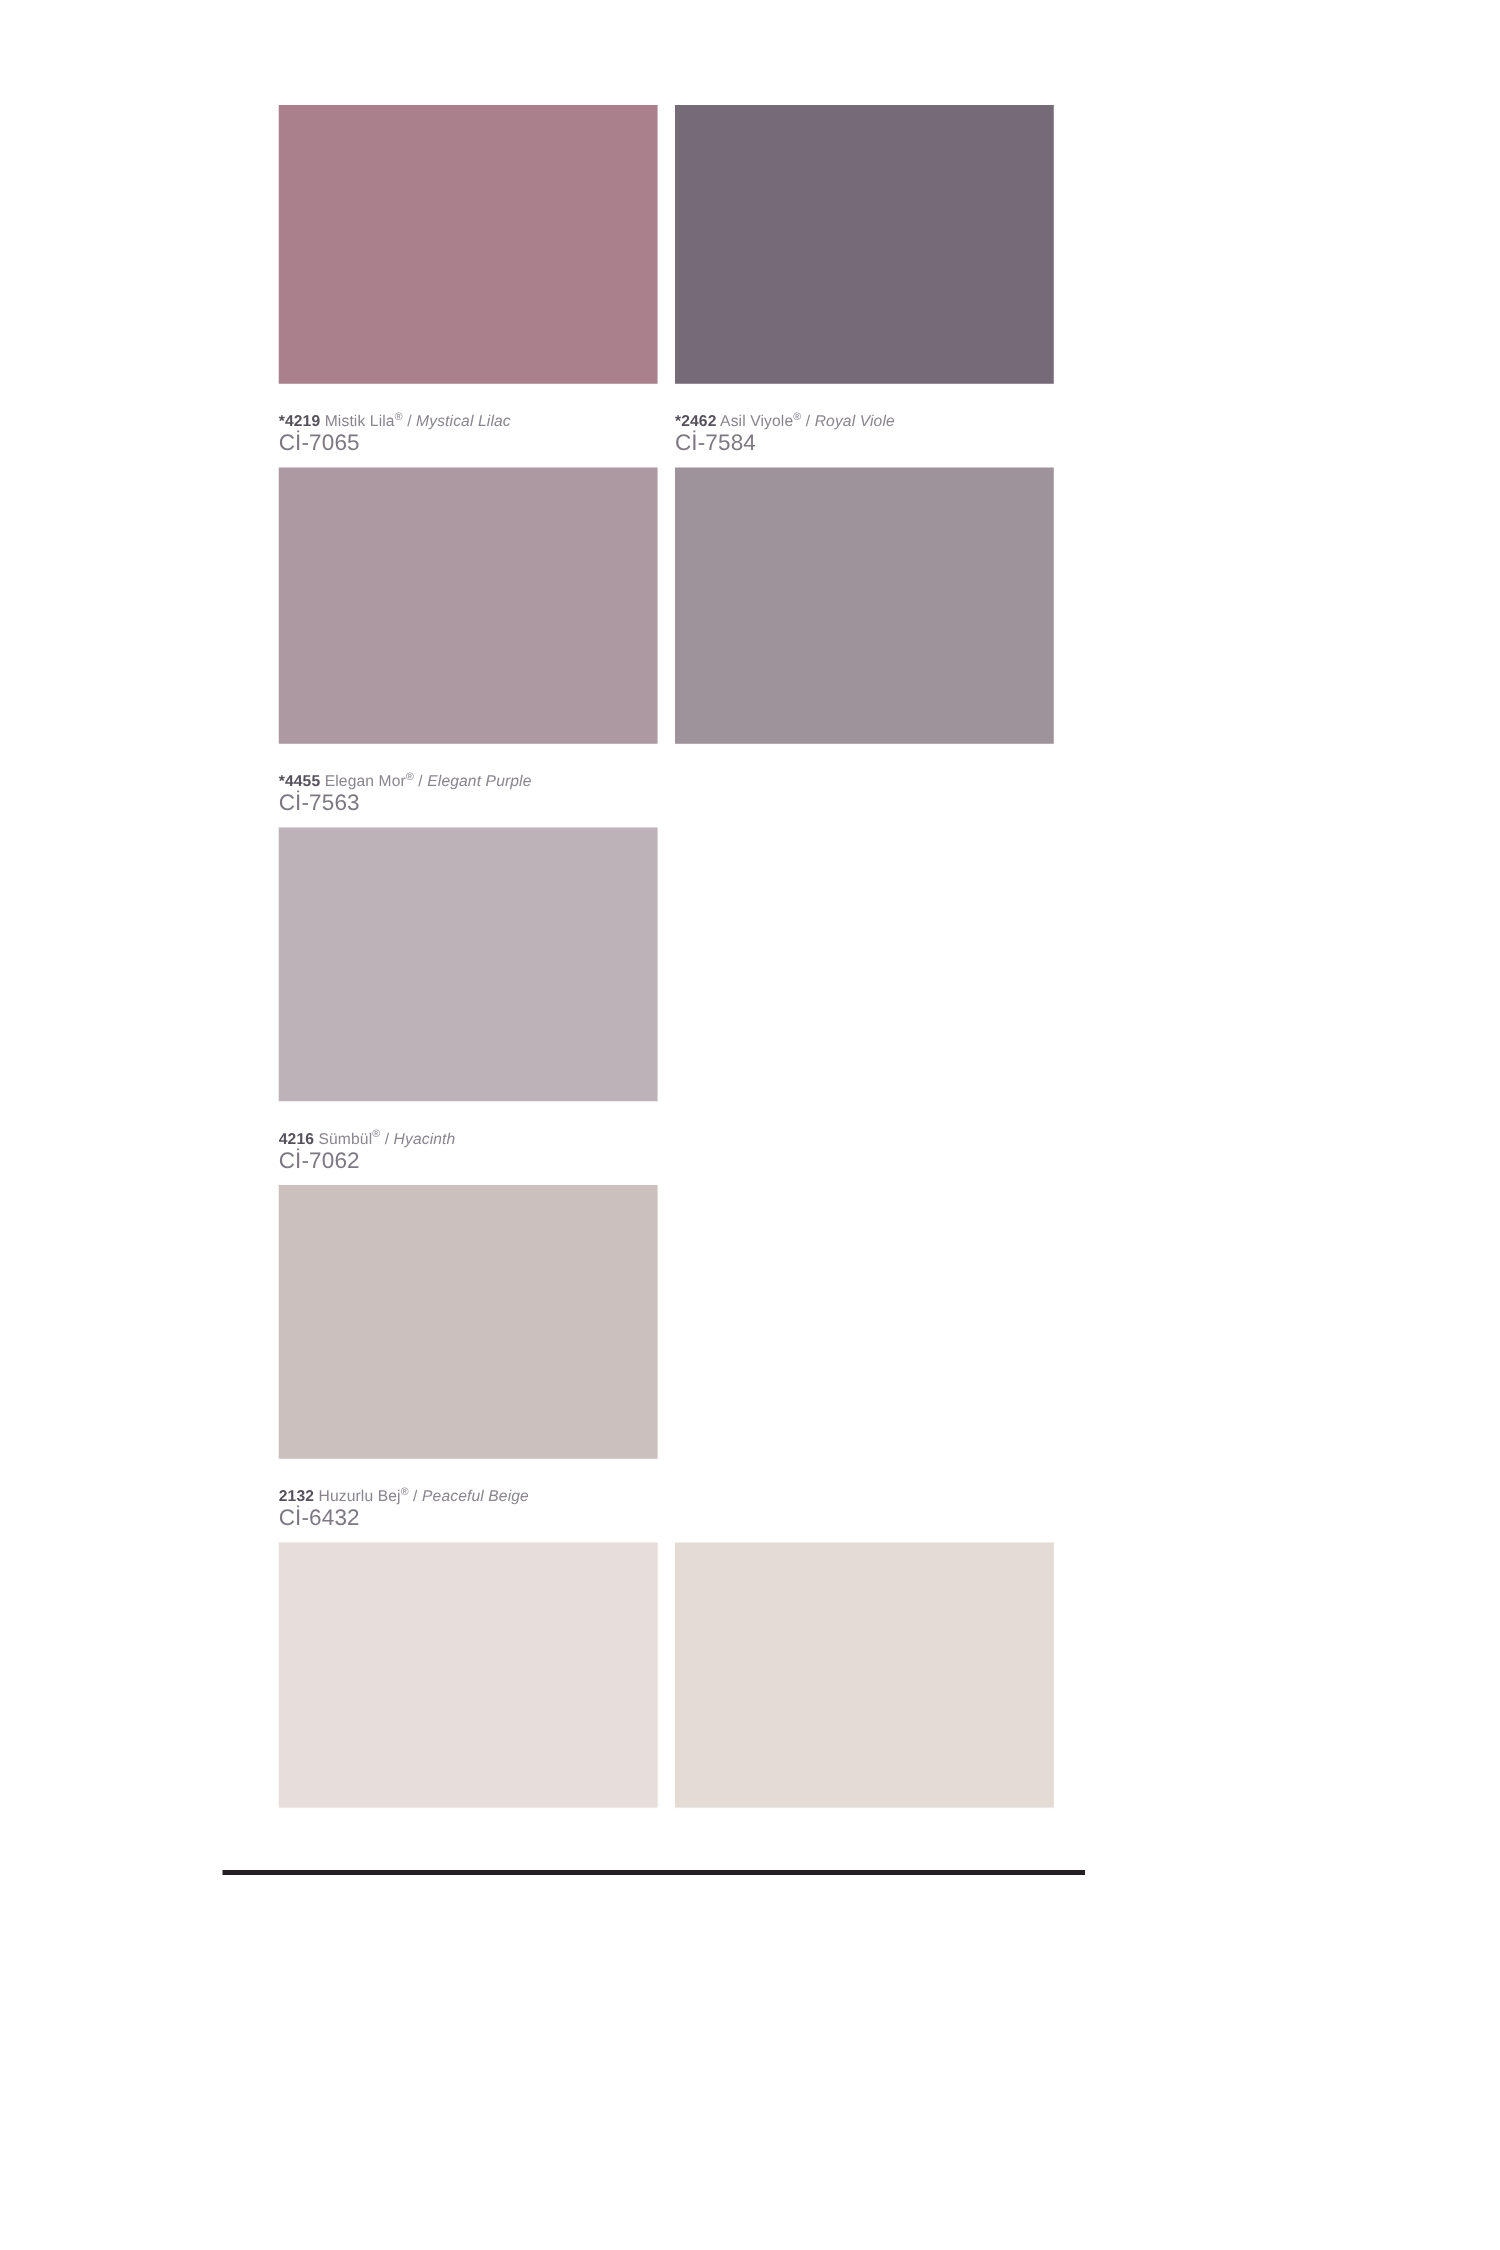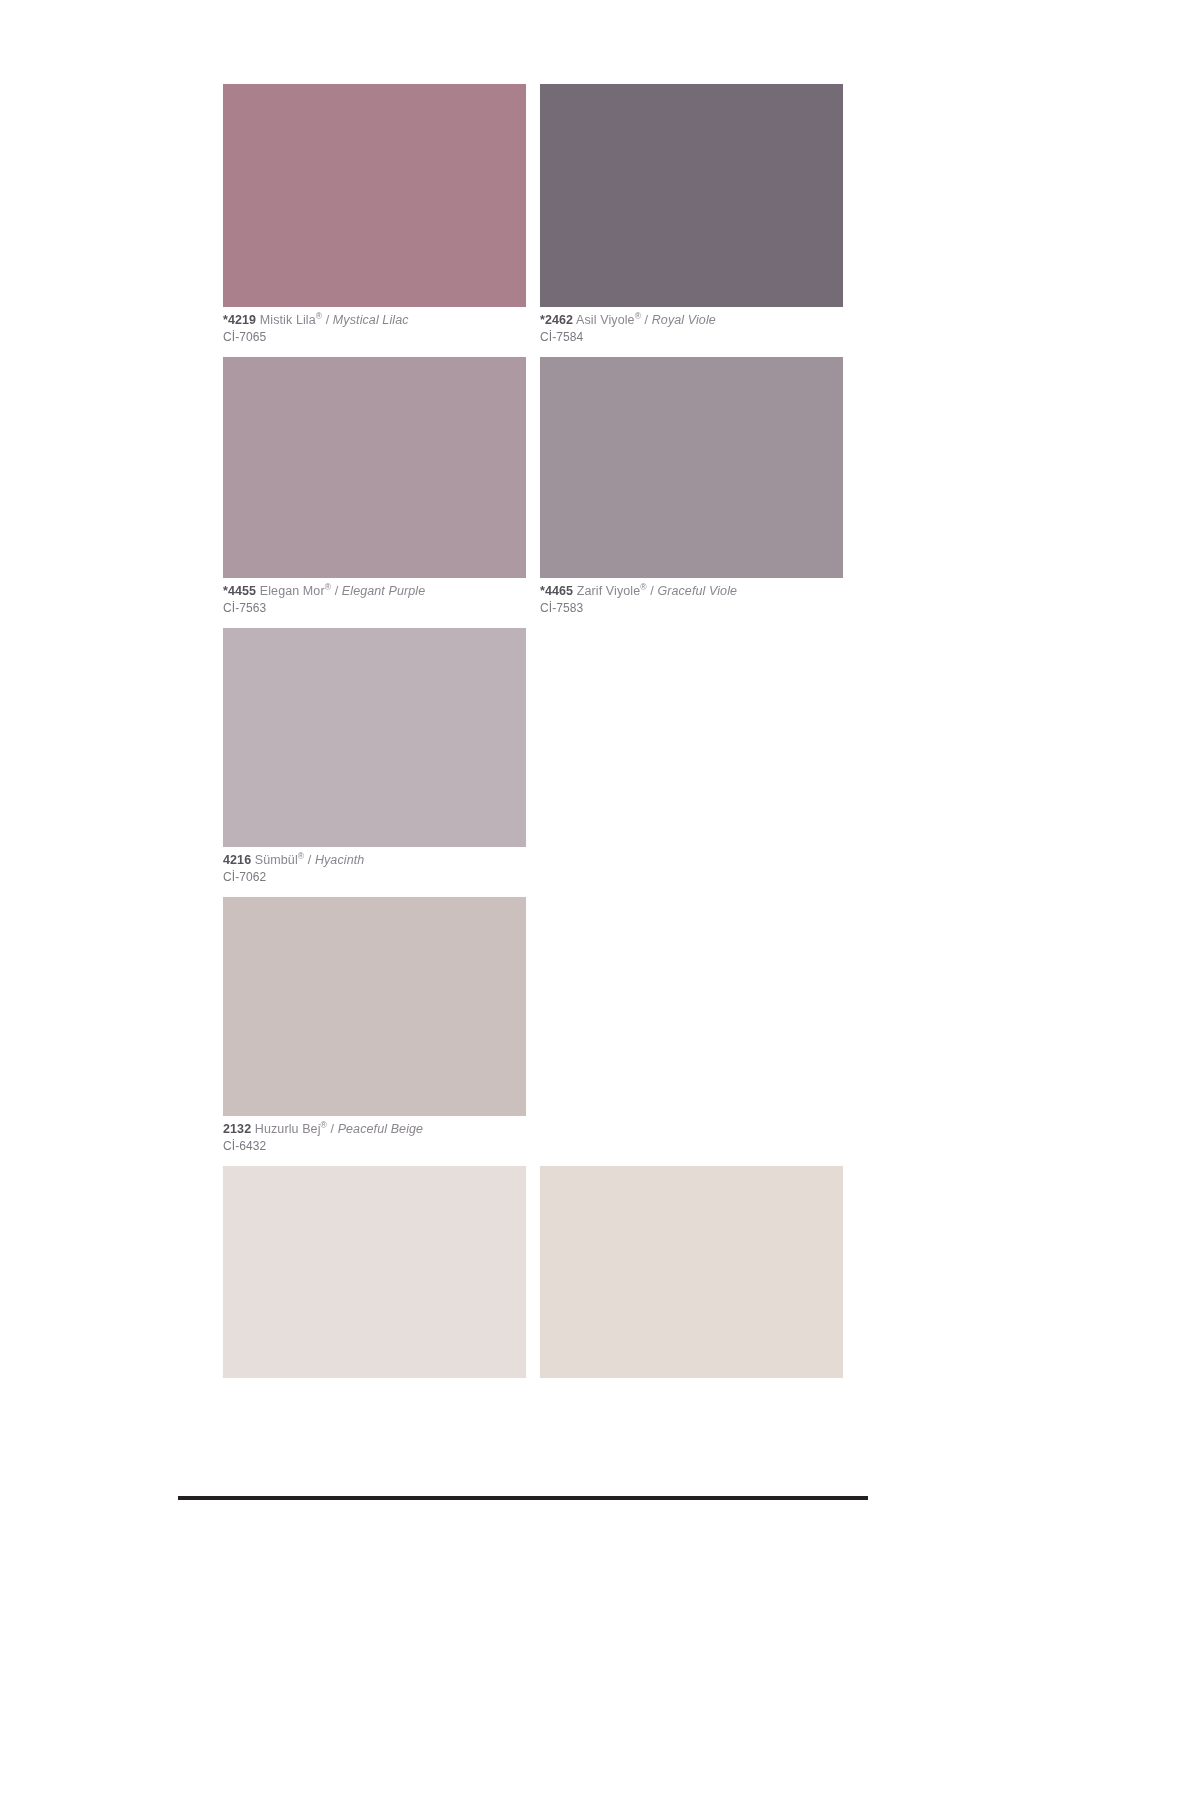--- a/index.html
+++ b/index.html
@@ -52,21 +52,21 @@
   }
 
   
   .row-1 .swatch-chip { height: 223px; }
   .row-2 .swatch-chip { height: 221px; }
   .row-3 .swatch-chip { height: 219px; }
   .row-4 .swatch-chip { height: 219px; }
   .row-5 .swatch-chip { height: 212px; }
 
   .swatch-caption {
-    padding-top: 5px;
+    padding-top: 22px;
     padding-bottom: 12px;
     color: #86818a;
     font-size: 12.5px;
     line-height: 16.5px;
     letter-spacing: 0.1px;
     white-space: nowrap;
   }
 
   .caption-line-1 {
     display: block;
@@ -93,21 +93,21 @@
   }
 
   .caption-name-en {
     font-style: italic;
     color: #8a858e;
   }
 
   .caption-line-2 {
     display: block;
     color: #7d7882;
-    font-size: 12px;
+    font-size: 18px;
     letter-spacing: 0.1px;
   }
 
   
   #page-bottom-rule {
     position: absolute;
     left: 178px;
     top: 1496px;
     width: 690px;
     height: 4px;
@@ -141,24 +141,20 @@
     <div class="swatch-row row-2">
       <div class="swatch-cell">
         <div class="swatch-chip" style="background-color: rgb(172, 153, 162);"></div>
         <div class="swatch-caption">
           <span class="caption-line-1"><span class="caption-code">*4455</span> <span class="caption-name-tr">Elegan Mor</span><span class="caption-reg">®</span> <span class="caption-sep">/</span> <span class="caption-name-en">Elegant Purple</span></span>
           <span class="caption-line-2">Cİ-7563</span>
         </div>
       </div>
       <div class="swatch-cell">
         <div class="swatch-chip" style="background-color: rgb(158, 147, 154);"></div>
-        <div class="swatch-caption">
-          <span class="caption-line-1"><span class="caption-code">*4465</span> <span class="caption-name-tr">Zarif Viyole</span><span class="caption-reg">®</span> <span class="caption-sep">/</span> <span class="caption-name-en">Graceful Viole</span></span>
-          <span class="caption-line-2">Cİ-7583</span>
-        </div>
       </div>
     </div>
 
     <div class="swatch-row row-3">
       <div class="swatch-cell">
         <div class="swatch-chip" style="background-color: rgb(188, 178, 184);"></div>
         <div class="swatch-caption">
           <span class="caption-line-1"><span class="caption-code">4216</span> <span class="caption-name-tr">Sümbül</span><span class="caption-reg">®</span> <span class="caption-sep">/</span> <span class="caption-name-en">Hyacinth</span></span>
           <span class="caption-line-2">Cİ-7062</span>
         </div>

